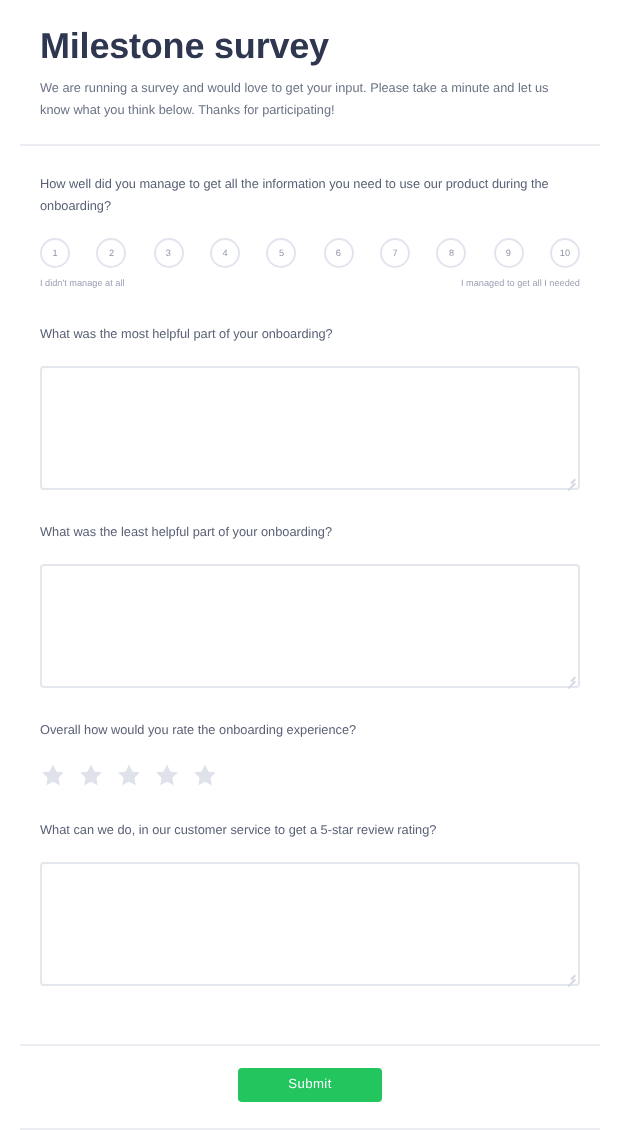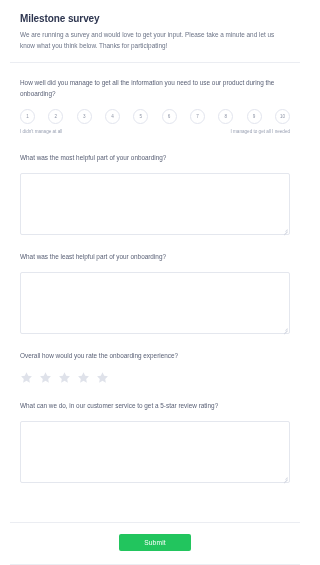--- a/index.html
+++ b/index.html
@@ -20,21 +20,21 @@
     height: 565px;
     background: #ffffff;
     display: flex;
     flex-direction: column;
   }
   
   .header {
     padding: 13px 20px 11px 20px;
   }
   .survey-title {
-    font-size: 10px;
+    font-size: 18px;
     font-weight: bold;
     color: #2e3650;
     margin: 0 0 5px 0;
     letter-spacing: -0.1px;
   }
   .survey-intro {
     font-size: 6.4px;
     line-height: 1.75;
     color: #6b7386;
     margin: 0;

